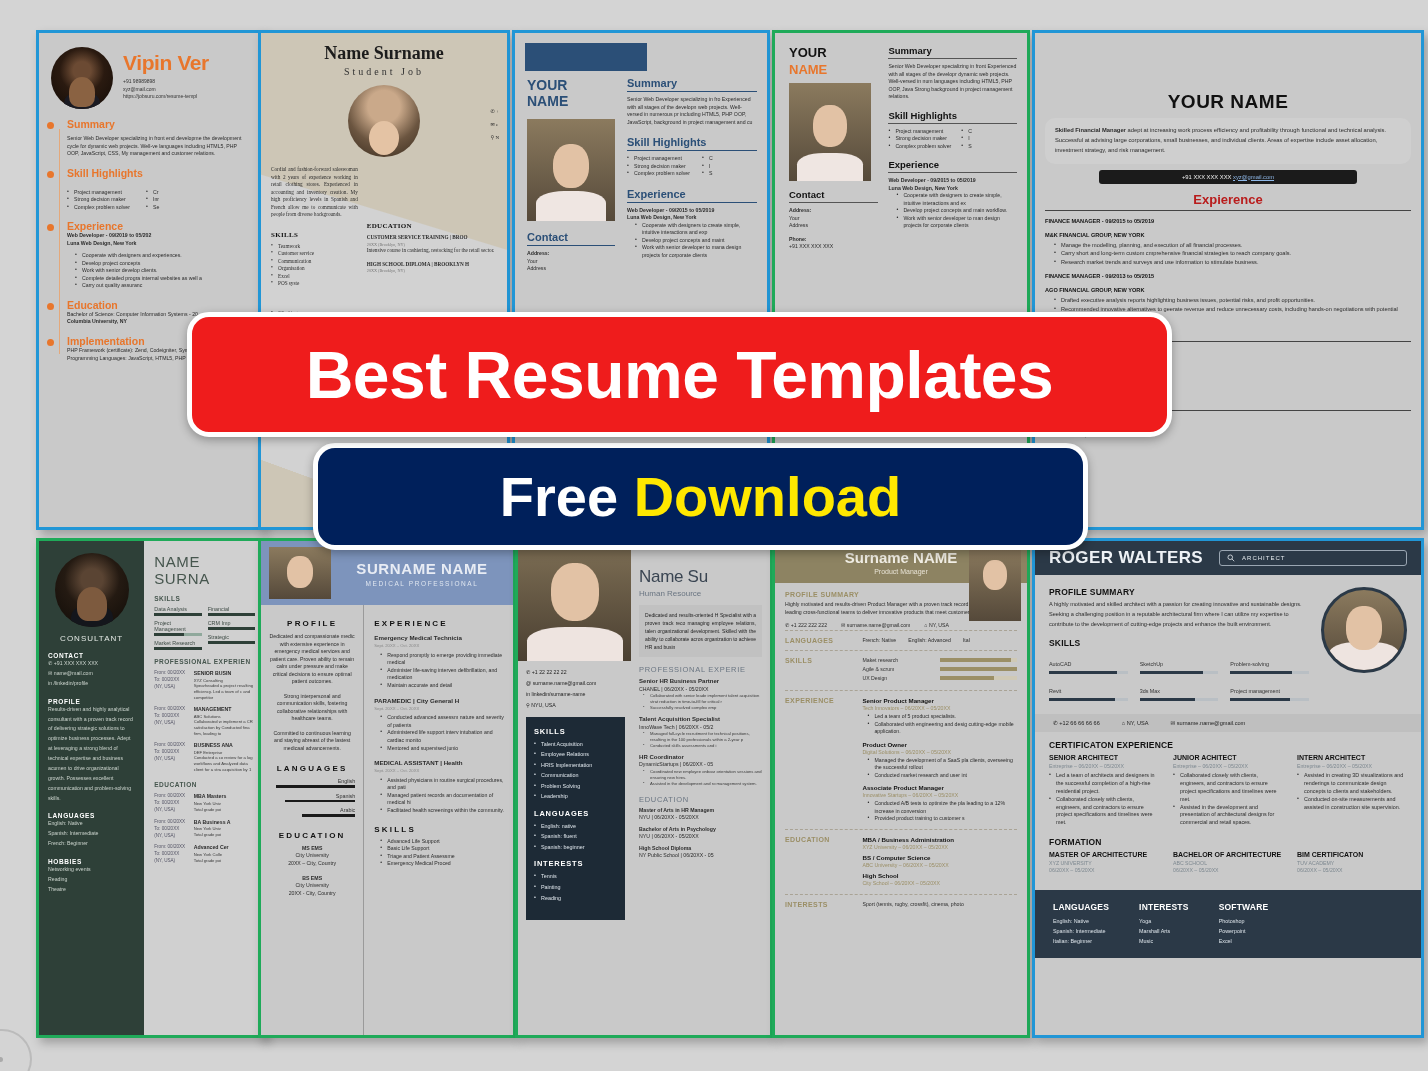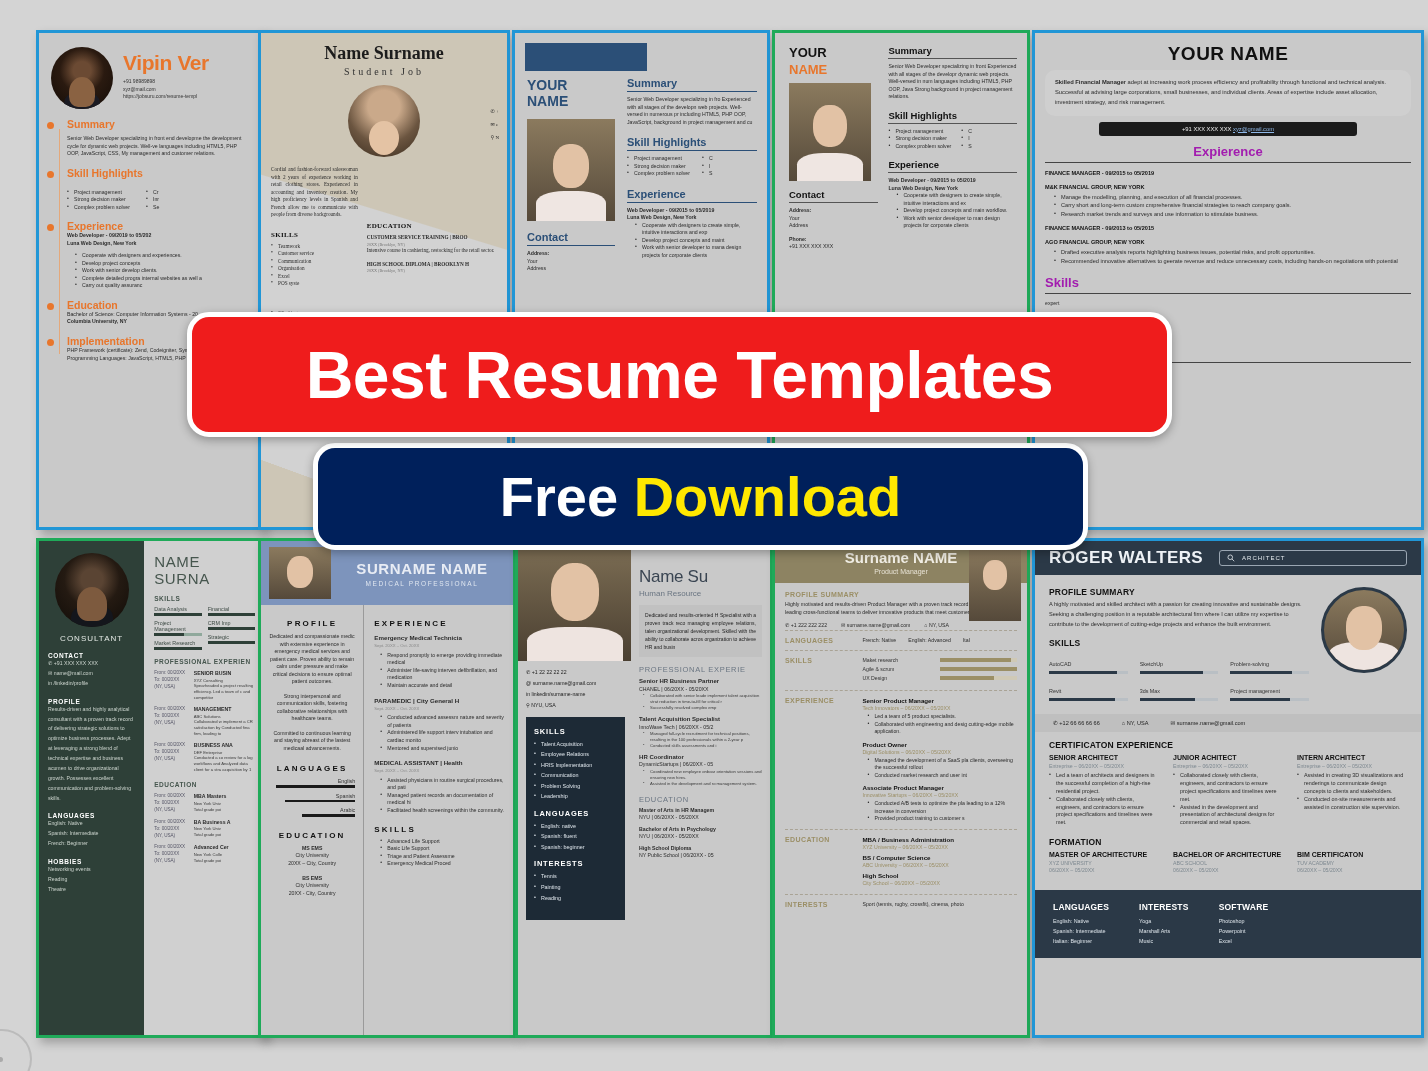--- a/index.html
+++ b/index.html
@@ -102,26 +102,26 @@
   #c4 .nm2{font-size:13px;font-weight:bold;color:#e8762c;margin-top:2px;}
   #c4 .ph{width:82px;height:98px;margin-top:6px;position:relative;overflow:hidden;background:linear-gradient(180deg,#8b7a5e,#55493a);}
   #c4 .ph:after{content:'';position:absolute;left:50%;top:22%;transform:translateX(-50%);width:34px;height:42px;border-radius:45%;background:#e2c2a5;}
   #c4 .ph:before{content:'';position:absolute;left:50%;bottom:0;transform:translateX(-50%);width:66px;height:28px;border-radius:40% 40% 0 0;background:#efe6e2;}
   #c4 h3{font-size:9.5px;color:#111;border-bottom:1px solid #555;padding-bottom:2px;}
   #c4 h3.mt{margin-top:9px;}
   #c4 .cols{display:flex;gap:10px;margin-top:4px;}
 
   
   #c5 { left:1032px; top:30px; width:392px; height:500px; }
-  #c5 .inner{padding:10px 10px;}
+  #c5 .inner{padding:10px 10px;margin-top:48px;}
   #c5 .nm{text-align:center;font-size:19px;font-weight:bold;color:#111;letter-spacing:.5px;}
   #c5 .box{background:#cfcfcf;border-radius:10px;padding:8px 10px;margin-top:5px;}
   #c5 .black{background:#1b1b1b;color:#eee;border-radius:3px;text-align:center;font-size:5.8px;padding:4px;margin:6px 54px 0;}
   #c5 .black u{color:#8fb8e8;}
-  #c5 h3{text-align:center;font-size:13px;font-weight:bold;margin-top:8px;color:#a21caf;}
+  #c5 h3{text-align:center;font-size:13px;font-weight:bold;margin-top:8px;color:#b91c1c;}
   #c5 .rule{height:1px;background:#444;margin:3px 0 6px;}
   #c5 .job{font-size:5.6px;font-weight:bold;color:#111;line-height:1.5;margin-top:6px;}
   #c5 h3.l{text-align:left;}
 
   
   #c6 { left:36px; top:538px; width:230px; height:500px; border-color:#1faa59; }
   #c6 .inner{display:flex;height:100%;}
   #c6 .side{width:47%;background:#2e4038;color:#d8ded9;padding:10px 9px;}
   #c6 .main{width:53%;background:#d0d0d0;padding:12px 8px 8px 10px;}
   #c6 .ph{width:74px;height:74px;border-radius:50%;margin:2px auto 0;position:relative;overflow:hidden;

